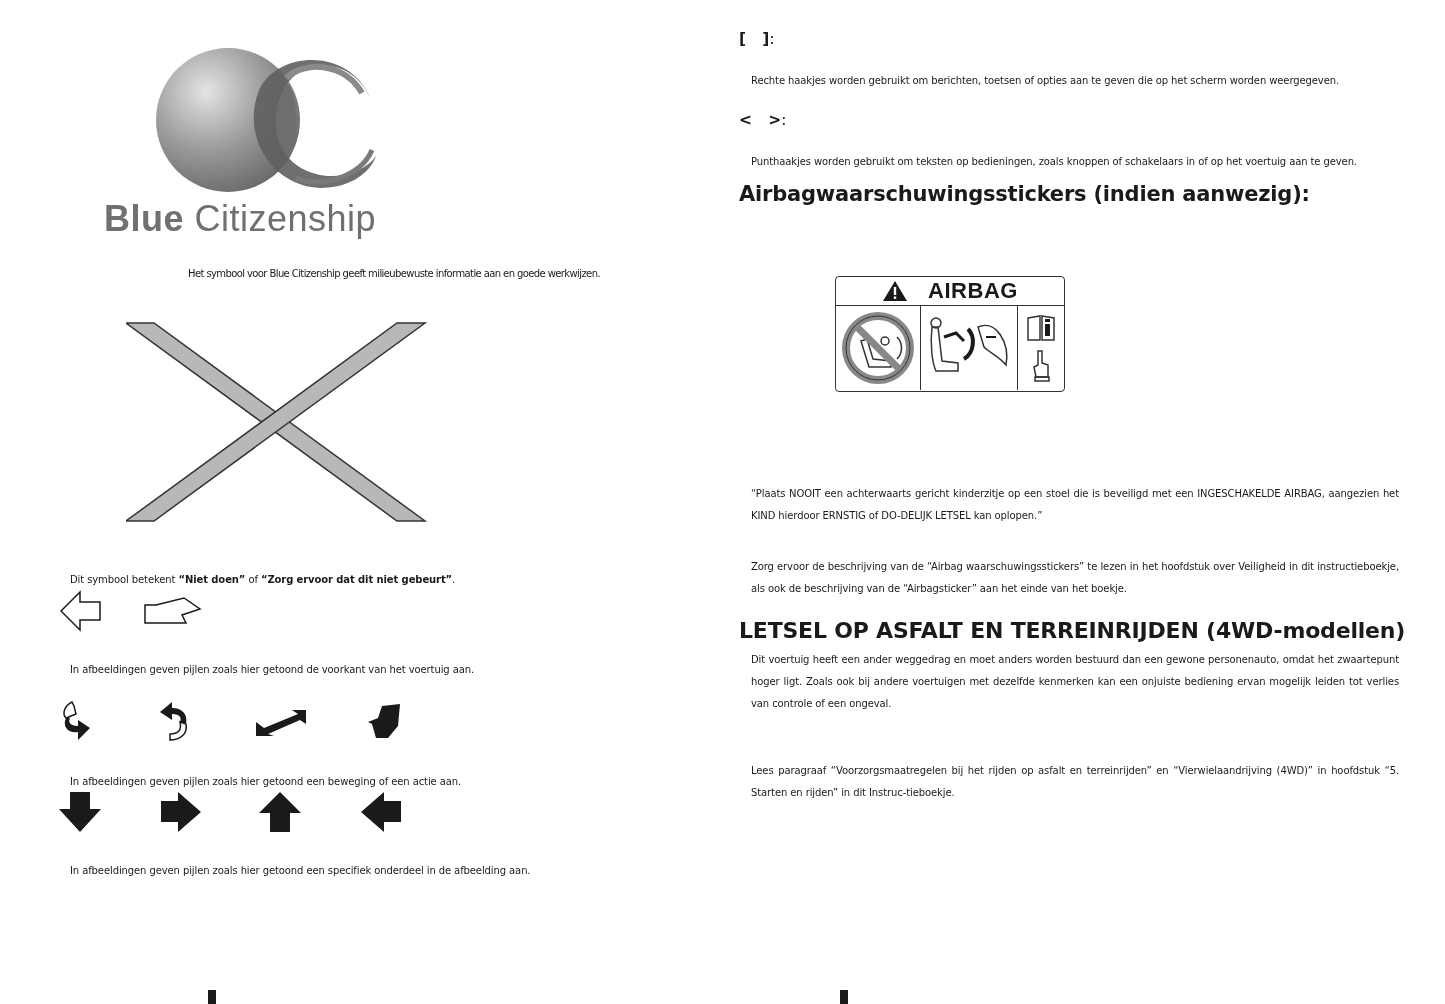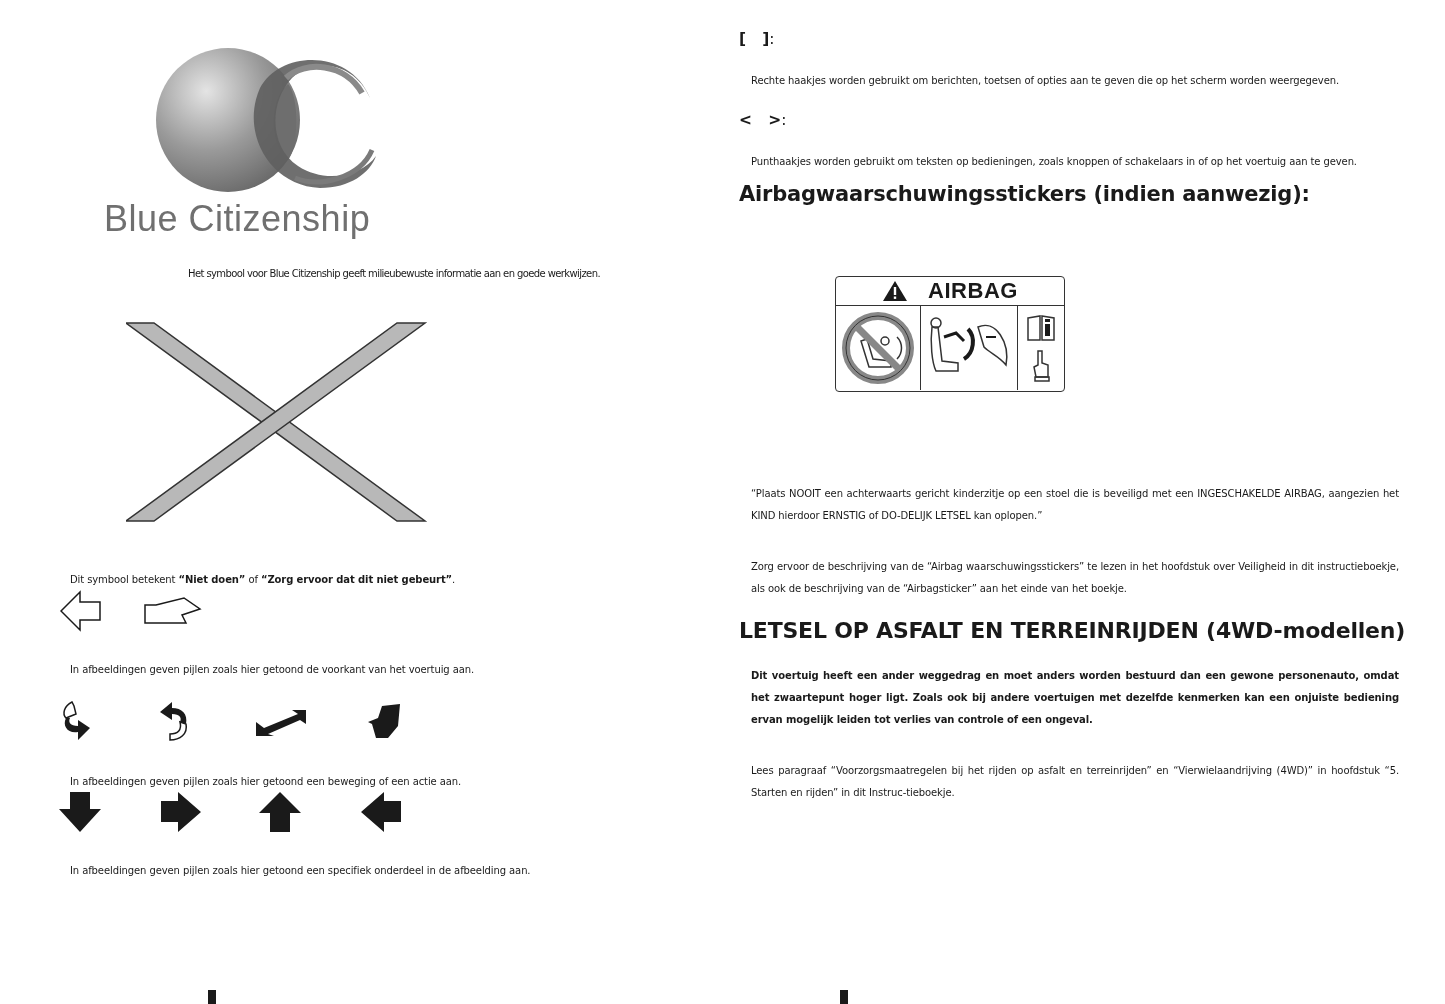--- a/index.html
+++ b/index.html
@@ -13,21 +13,21 @@
     font-size: 10px; line-height: 22px; text-align: justify; margin: 12px;
     letter-spacing: -0.1px;
   }
   .tight { letter-spacing: -0.6px; }
   .abs { position: absolute; }
   .logo { position: absolute; left: 100px; top: 38px; width: 340px; height: 210px; }
   .logo-text {
     position: absolute; left: 104px; top: 198px; font-size: 36px; color: #707070;
     font-family: "Liberation Sans", sans-serif; letter-spacing: 0.5px; white-space: nowrap;
   }
-  .logo-text b { font-weight: normal; }
+  .logo-text b { font-weight: bold; }
   .heading {
     font-size: 21px; line-height: 28px; margin: 0; color: #1a1a1a; white-space: nowrap;
     letter-spacing: -0.2px;
   }
   .marker { font-size: 15.5px; font-weight: bold; margin: 0; }
   .marker span.colon { font-weight: normal; }
   .icon { position: absolute; }
   .tab-mark { position: absolute; width: 8px; height: 14px; background: #1a1a1a; top: 990px; }
 </style>
 </head>
@@ -153,18 +153,18 @@
           <rect x="5" y="28" width="14" height="4" fill="none" stroke="#333" stroke-width="1.5"></rect>
         </svg>
       </div>
     </div>
   </div>
 
   <p class="para abs" style="top:471px; width:648px;">“Plaats NOOIT een achterwaarts gericht kinderzitje op een stoel die is beveiligd met een INGESCHAKELDE AIRBAG, aangezien het KIND hierdoor ERNSTIG of DO-DELIJK LETSEL kan oplopen.”</p>
   <p class="para abs" style="top:544px; width:648px;">Zorg ervoor de beschrijving van de “Airbag waarschuwingsstickers” te lezen in het hoofdstuk over Veiligheid in dit instructieboekje, als ook de beschrijving van de “Airbagsticker” aan het einde van het boekje.</p>
 
   <h2 class="heading abs" style="top:617px; font-size:22px;">LETSEL OP ASFALT EN TERREINRIJDEN (4WD-modellen)</h2>
-  <p class="para abs" style="top:653px; width:648px;font-weight:bold;">Dit voertuig heeft een ander weggedrag en moet anders worden bestuurd dan een gewone personenauto, omdat het zwaartepunt hoger ligt. Zoals ook bij andere voertuigen met dezelfde kenmerken kan een onjuiste bediening ervan mogelijk leiden tot verlies van controle of een ongeval.</p>
+  <p class="para abs" style="top:637px; width:648px;">Dit voertuig heeft een ander weggedrag en moet anders worden bestuurd dan een gewone personenauto, omdat het zwaartepunt hoger ligt. Zoals ook bij andere voertuigen met dezelfde kenmerken kan een onjuiste bediening ervan mogelijk leiden tot verlies van controle of een ongeval.</p>
   <p class="para abs" style="top:748px; width:648px;">Lees paragraaf “Voorzorgsmaatregelen bij het rijden op asfalt en terreinrijden” en “Vierwielaandrijving (4WD)” in hoofdstuk “5. Starten en rijden” in dit Instruc-tieboekje.</p>
 </div>
 
 <div class="tab-mark" style="left:208px;"></div>
 <div class="tab-mark" style="left:840px;"></div>
 
 </body></html>

